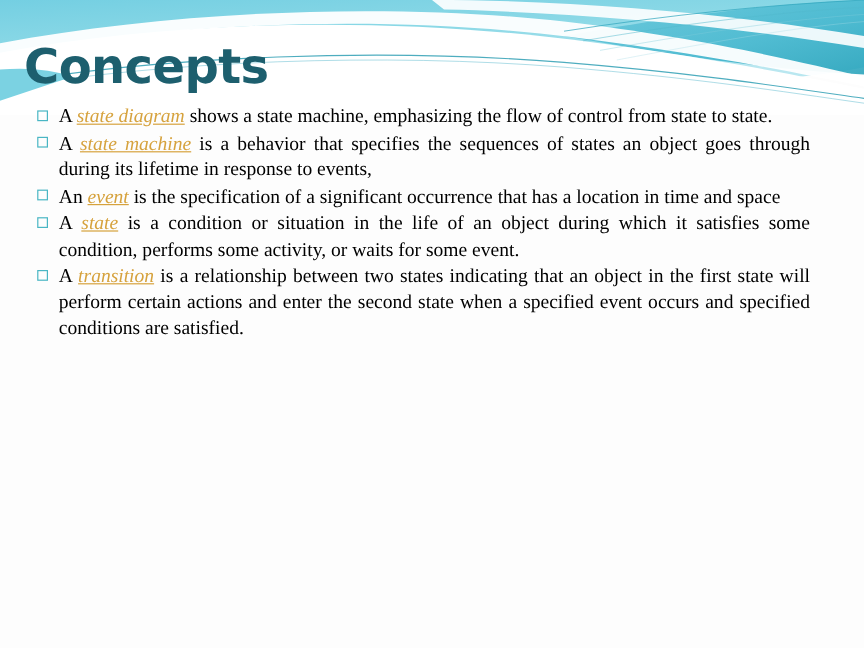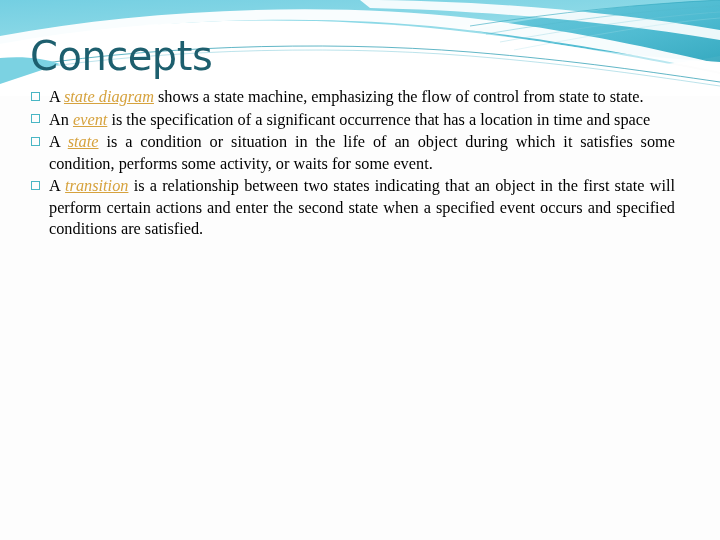--- a/index.html
+++ b/index.html
@@ -32,26 +32,26 @@
   }
   .header-art svg {
     display: block;
     width: 720px;
     height: 96px;
   }
 
   
   .slide-title {
     position: absolute;
-    left: 30px;
+    left: 20px;
     top: 36px;
     margin: 0;
     font-family: "DejaVu Sans", sans-serif;
     font-size: 40px;
-    font-weight: 400;
+    font-weight: 700;
     line-height: 1.0;
     color: #1f5f६f;
     color: #1d5f6e;
     letter-spacing: -0.5px;
     white-space: nowrap;
   }
 
   
   .content {
     position: absolute;
@@ -141,20 +141,23 @@
   </div>
 
   <h1 class="slide-title">Concepts</h1>
 
   <div class="content">
     <ul class="bullets">
       <li>
         <span class="marker"></span><span>A </span><span class="term">state diagram</span><span> shows a state machine, emphasizing the flow of control from state to state.</span>
       </li>
       <li>
+        <span class="marker"></span><span>A </span><span class="term">state machine</span><span> is a behavior that specifies the sequences of states an object goes through during its lifetime in response to events,</span>
+      </li>
+      <li>
         <span class="marker"></span><span>An </span><span class="term">event</span><span> is the specification of a significant occurrence that has a location in time and space</span>
       </li>
       <li>
         <span class="marker"></span><span>A </span><span class="term">state</span><span> is a condition or situation in the life of an object during which it satisfies some condition, performs some activity, or waits for some event.</span>
       </li>
       <li>
         <span class="marker"></span><span>A </span><span class="term">transition</span><span> is a relationship between two states indicating that an object in the first state will perform certain actions and enter the second state when a specified event occurs and specified conditions are satisfied.</span>
       </li>
     </ul>
   </div>

